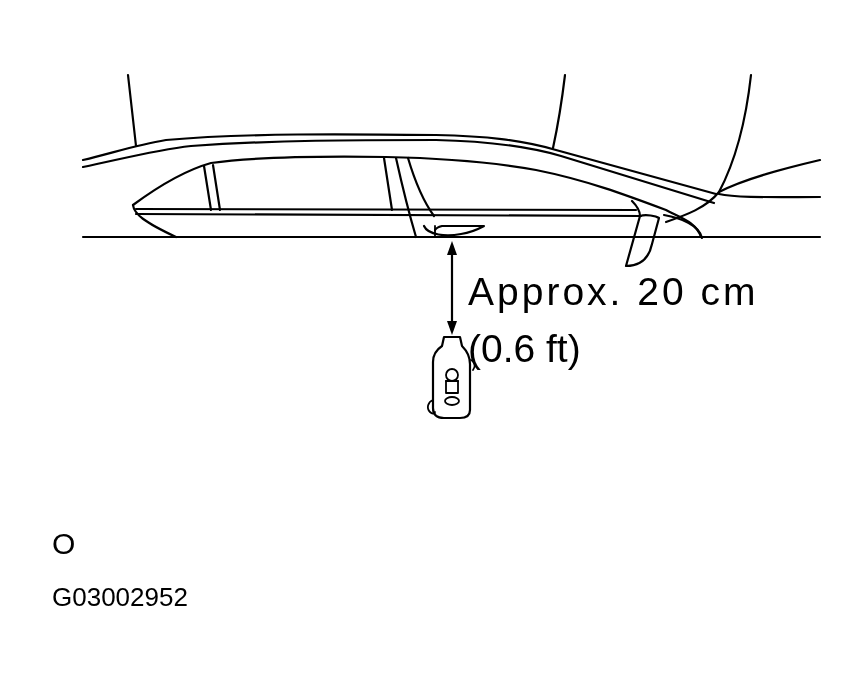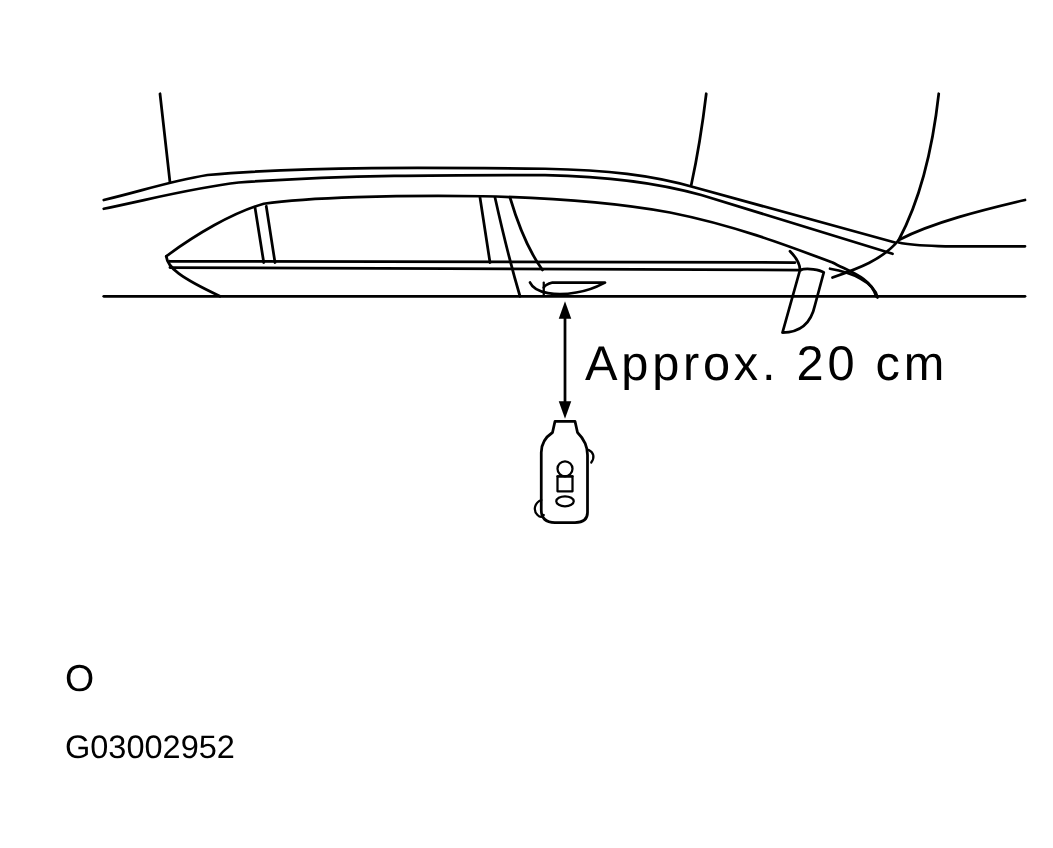--- a/index.html
+++ b/index.html
@@ -90,15 +90,16 @@
       <rect class="thin" x="430" y="369" width="12" height="12" rx="6"></rect>
       <line class="thin" x1="430" y1="381" x2="442" y2="381"></line>
       <rect class="thin" x="430" y="381" width="12" height="12"></rect>
       <ellipse class="thin" cx="436" cy="401" rx="7" ry="4"></ellipse>
       <path class="thin" d="M417 400 C412 402 410 408 414 412 C416 414 418 414 419 412"></path>
       <path class="thin" d="M455 360 C459 362 460 366 457 370"></path>
     </g>
   </svg>
 
   <div class="label measure-main">Approx. 20 cm</div>
+  <div class="label measure-sub">(0.6 ft)</div>
   <div class="label corner-mark">O</div>
   <div class="label figure-id">G03002952</div>
 </div>
 
 </body></html>

